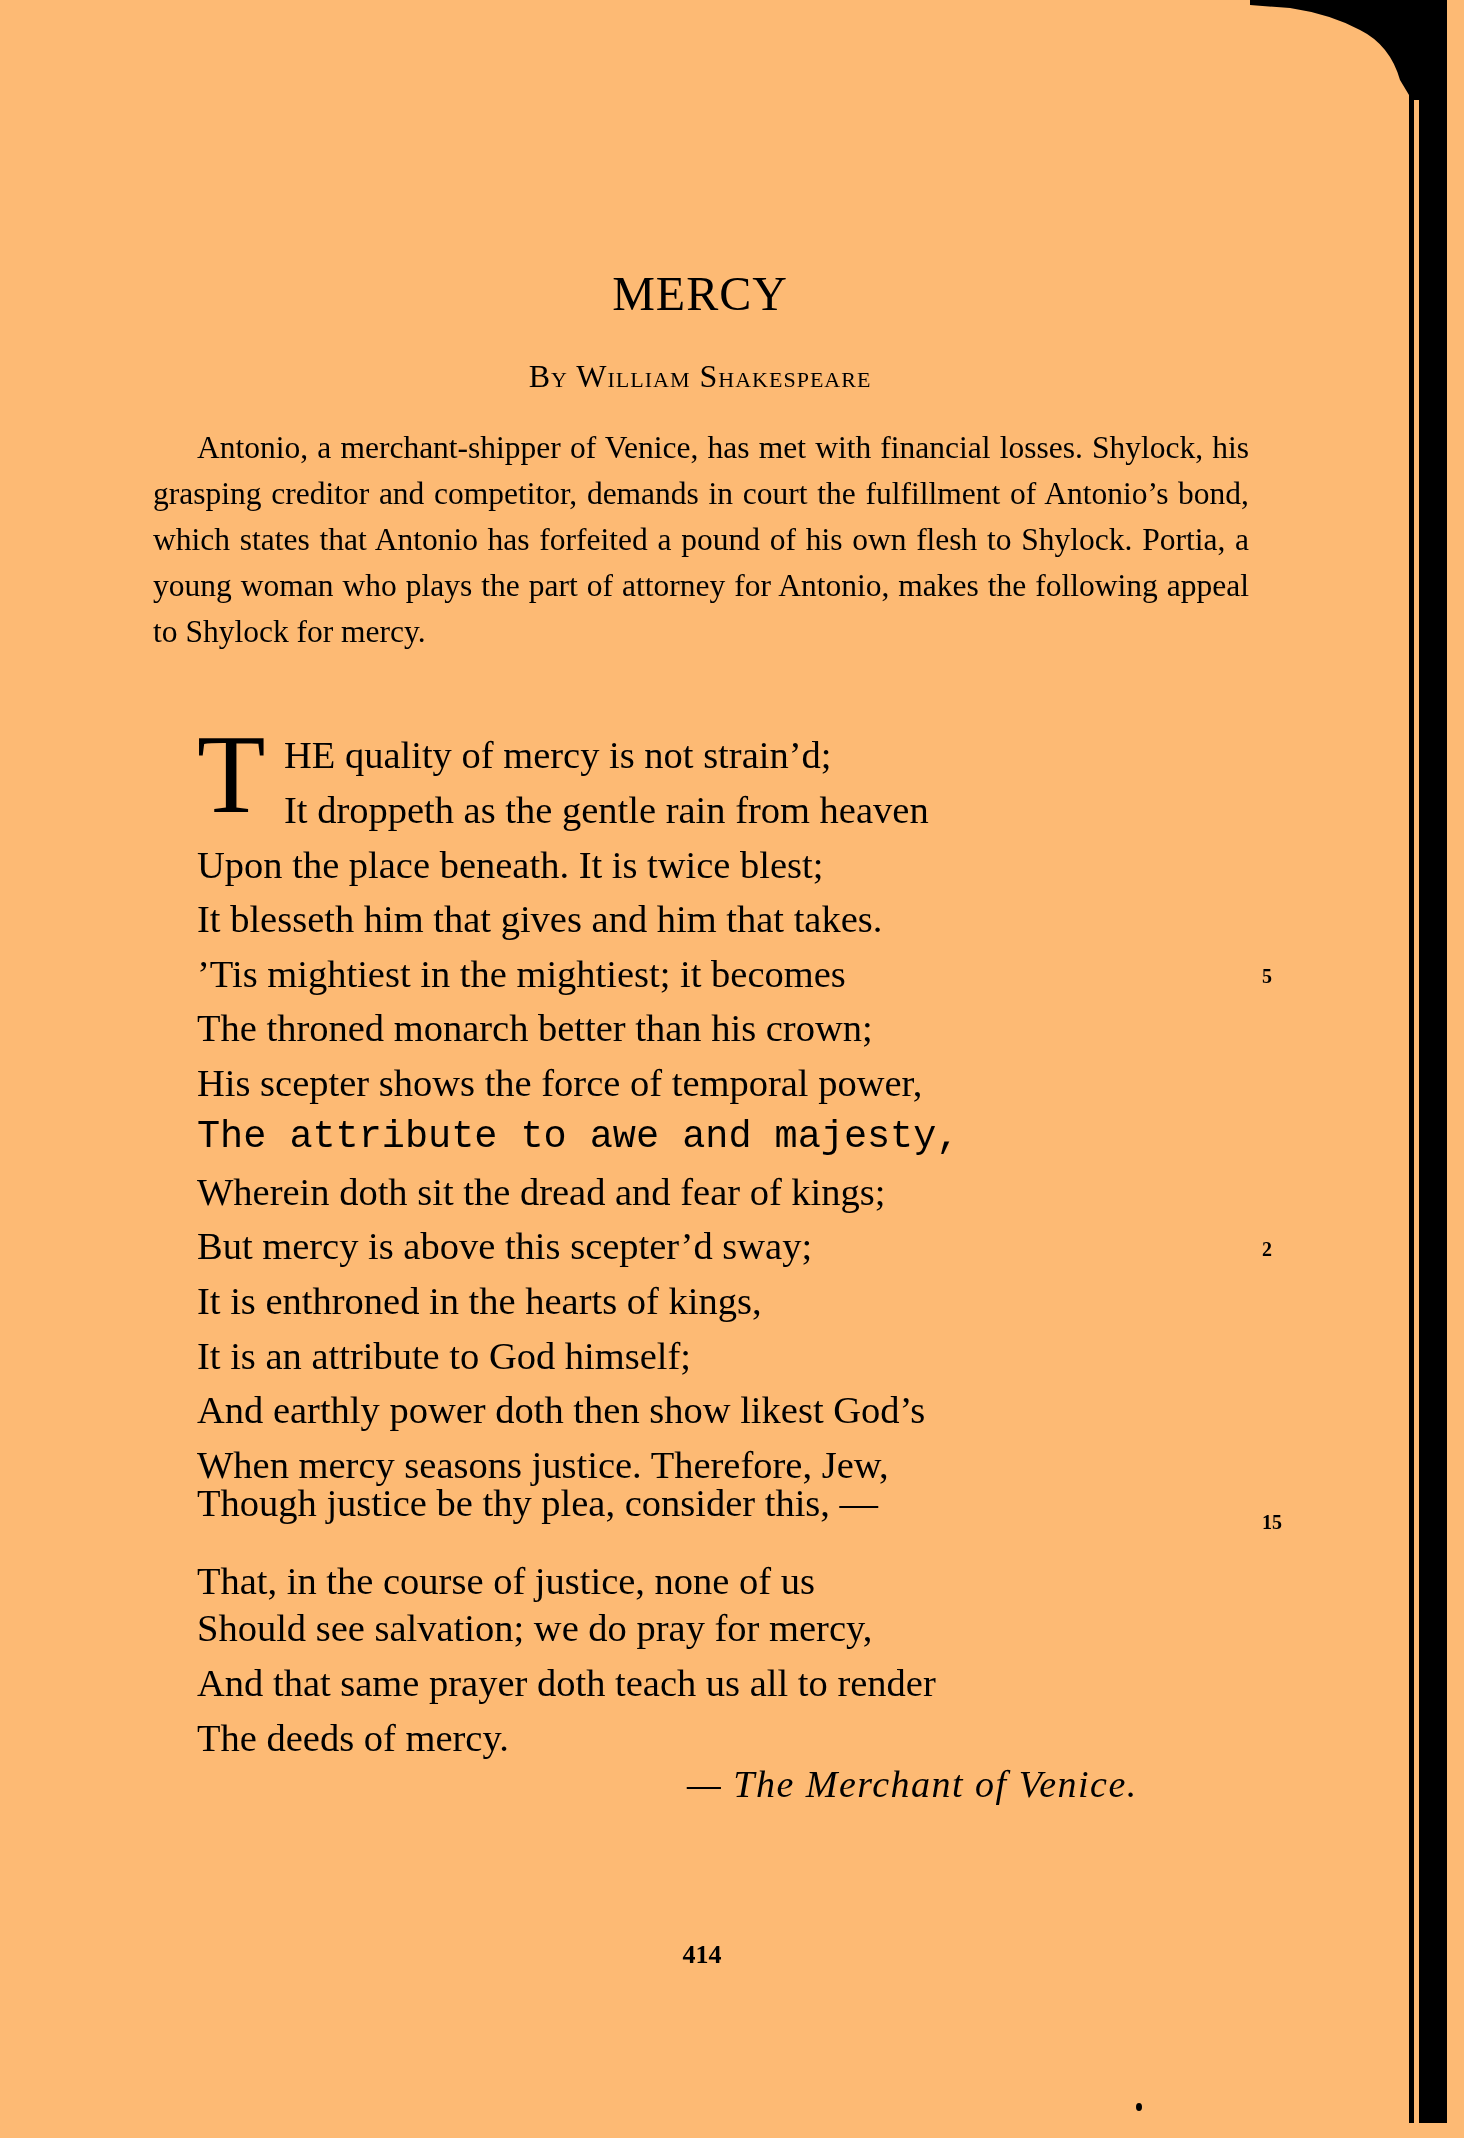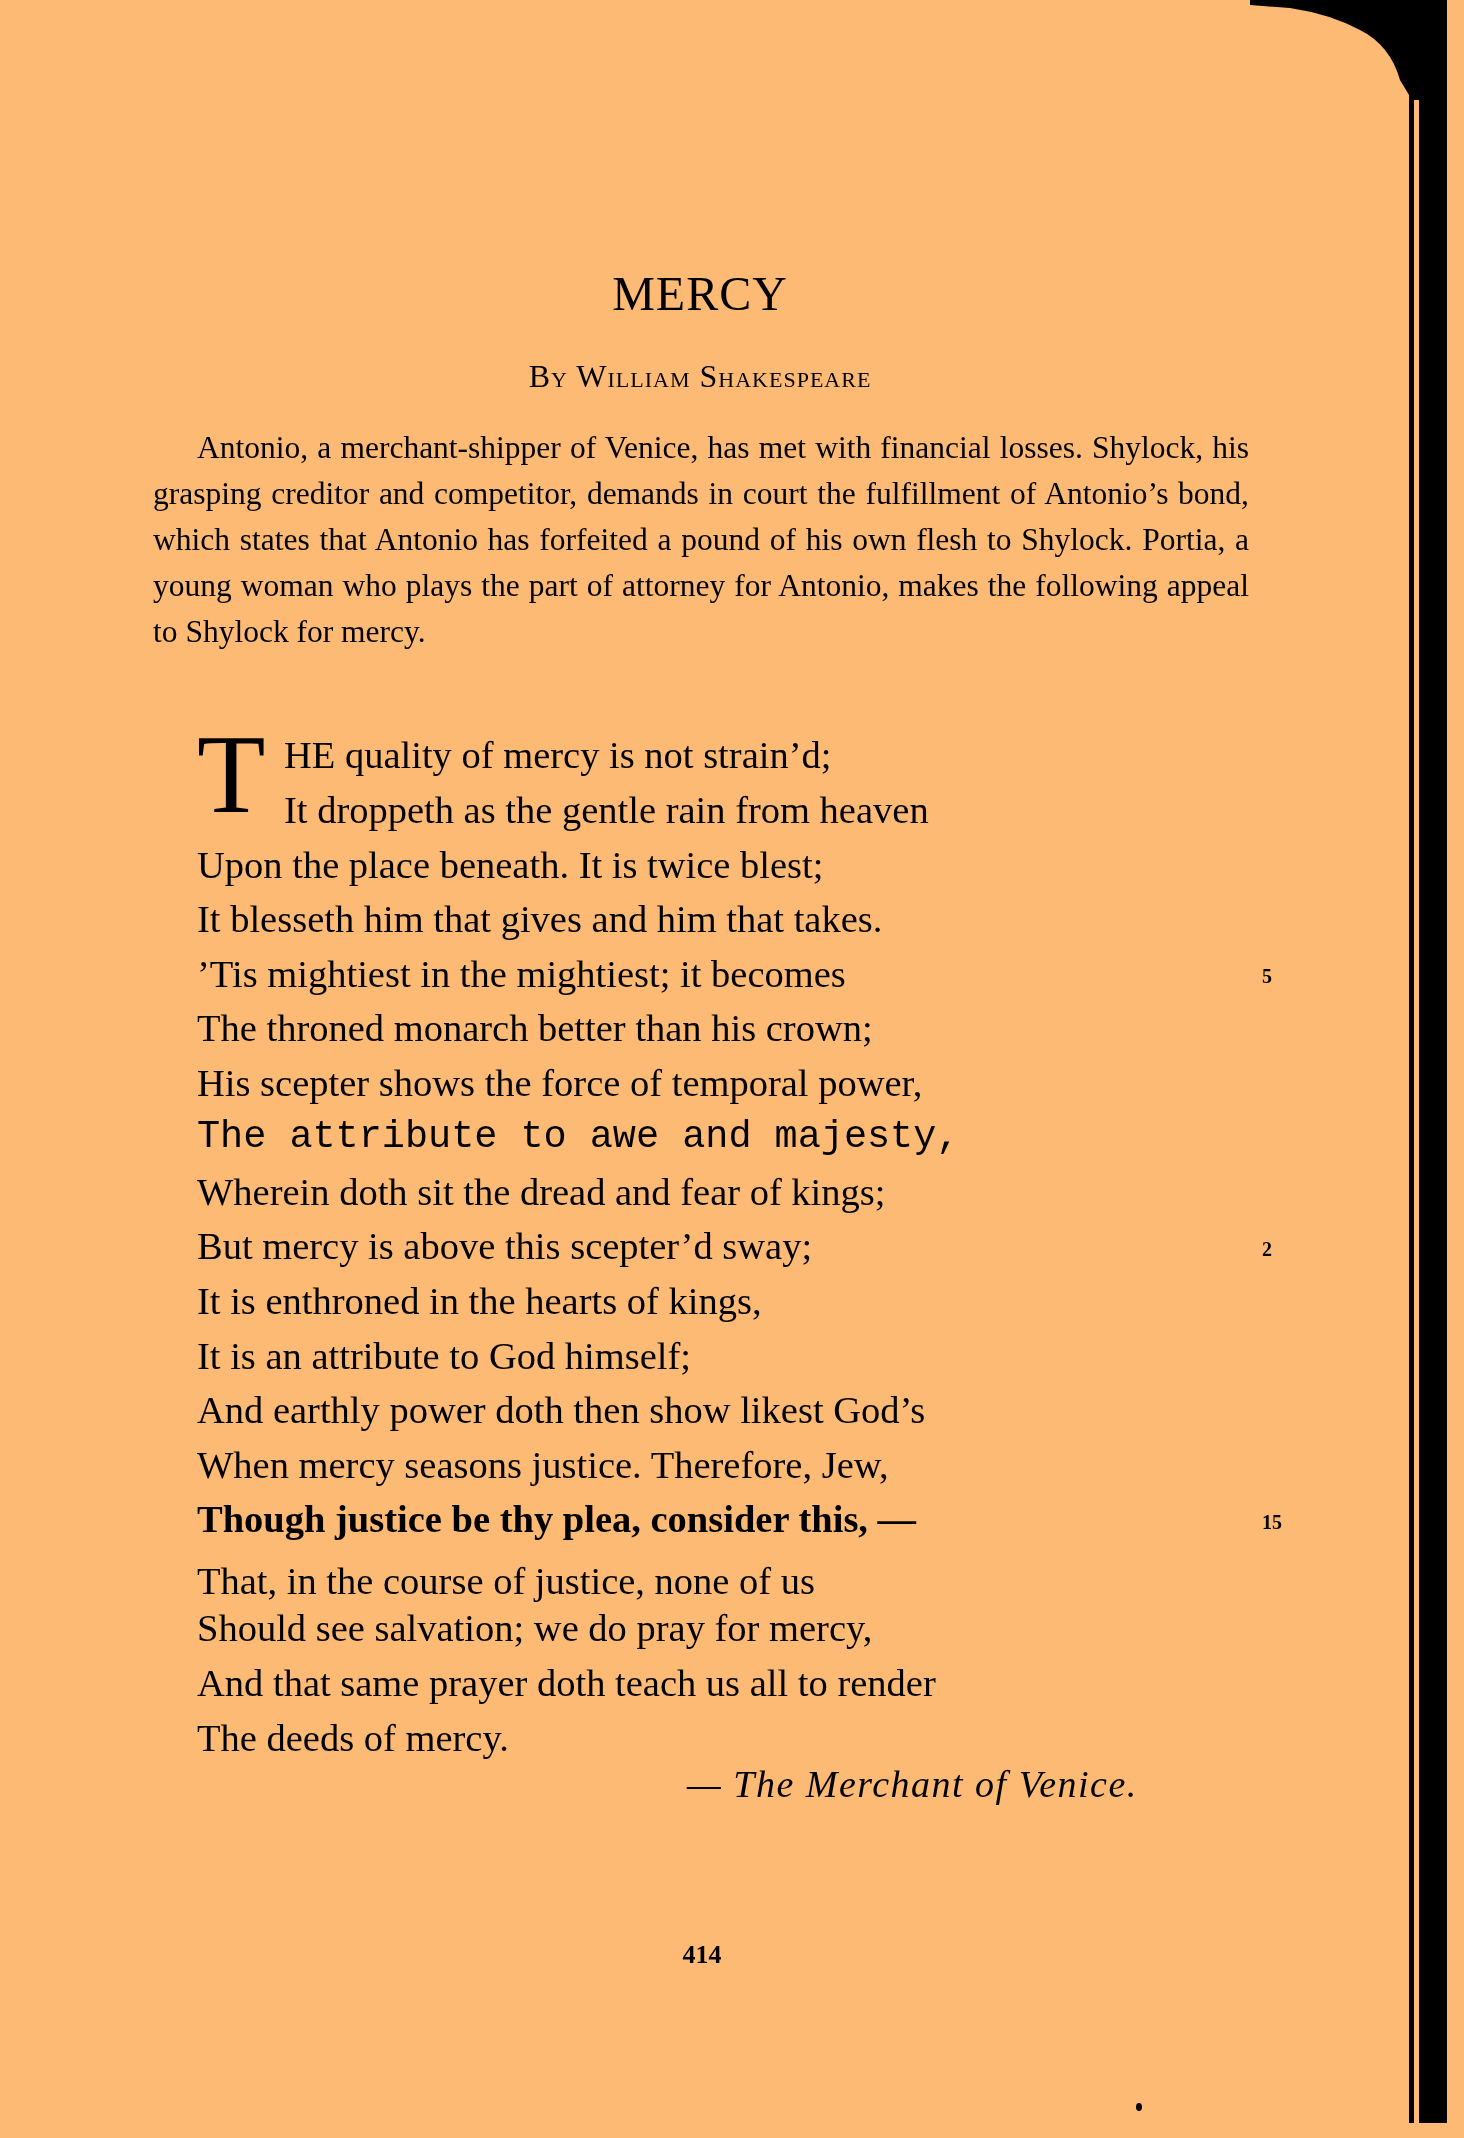--- a/index.html
+++ b/index.html
@@ -53,21 +53,21 @@
     <div class="poem-line" style="top:219px;">’Tis mightiest in the mightiest; it becomes</div>
     <div class="poem-line" style="top:273px;">The throned monarch better than his crown;</div>
     <div class="poem-line" style="top:328px;">His scepter shows the force of temporal power,</div>
     <div class="poem-line" style="top:382px;font-family:Liberation Mono, monospace;">The attribute to awe and majesty,</div>
     <div class="poem-line" style="top:437px;">Wherein doth sit the dread and fear of kings;</div>
     <div class="poem-line" style="top:491px;">But mercy is above this scepter’d sway;</div>
     <div class="poem-line" style="top:546px;">It is enthroned in the hearts of kings,</div>
     <div class="poem-line" style="top:601px;">It is an attribute to God himself;</div>
     <div class="poem-line" style="top:655px;">And earthly power doth then show likest God’s</div>
     <div class="poem-line" style="top:710px;">When mercy seasons justice.  Therefore, Jew,</div>
-    <div class="poem-line" style="top:764px;font-weight:bold;">Though justice be thy plea, consider this, —</div>
+    <div class="poem-line" style="top:748px;">Though justice be thy plea, consider this, —</div>
     <div class="poem-line" style="top:826px;">That, in the course of justice, none of us</div>
     <div class="poem-line" style="top:873px;">Should see salvation; we do pray for mercy,</div>
     <div class="poem-line" style="top:928px;">And that same prayer doth teach us all to render</div>
     <div class="poem-line" style="top:983px;">The deeds of mercy.</div>
   </div>
 
   <div class="line-num" style="top:964px;">5</div>
   <div class="line-num" style="top:1237px;">2</div>
   <div class="line-num" style="top:1510px;">15</div>
 

